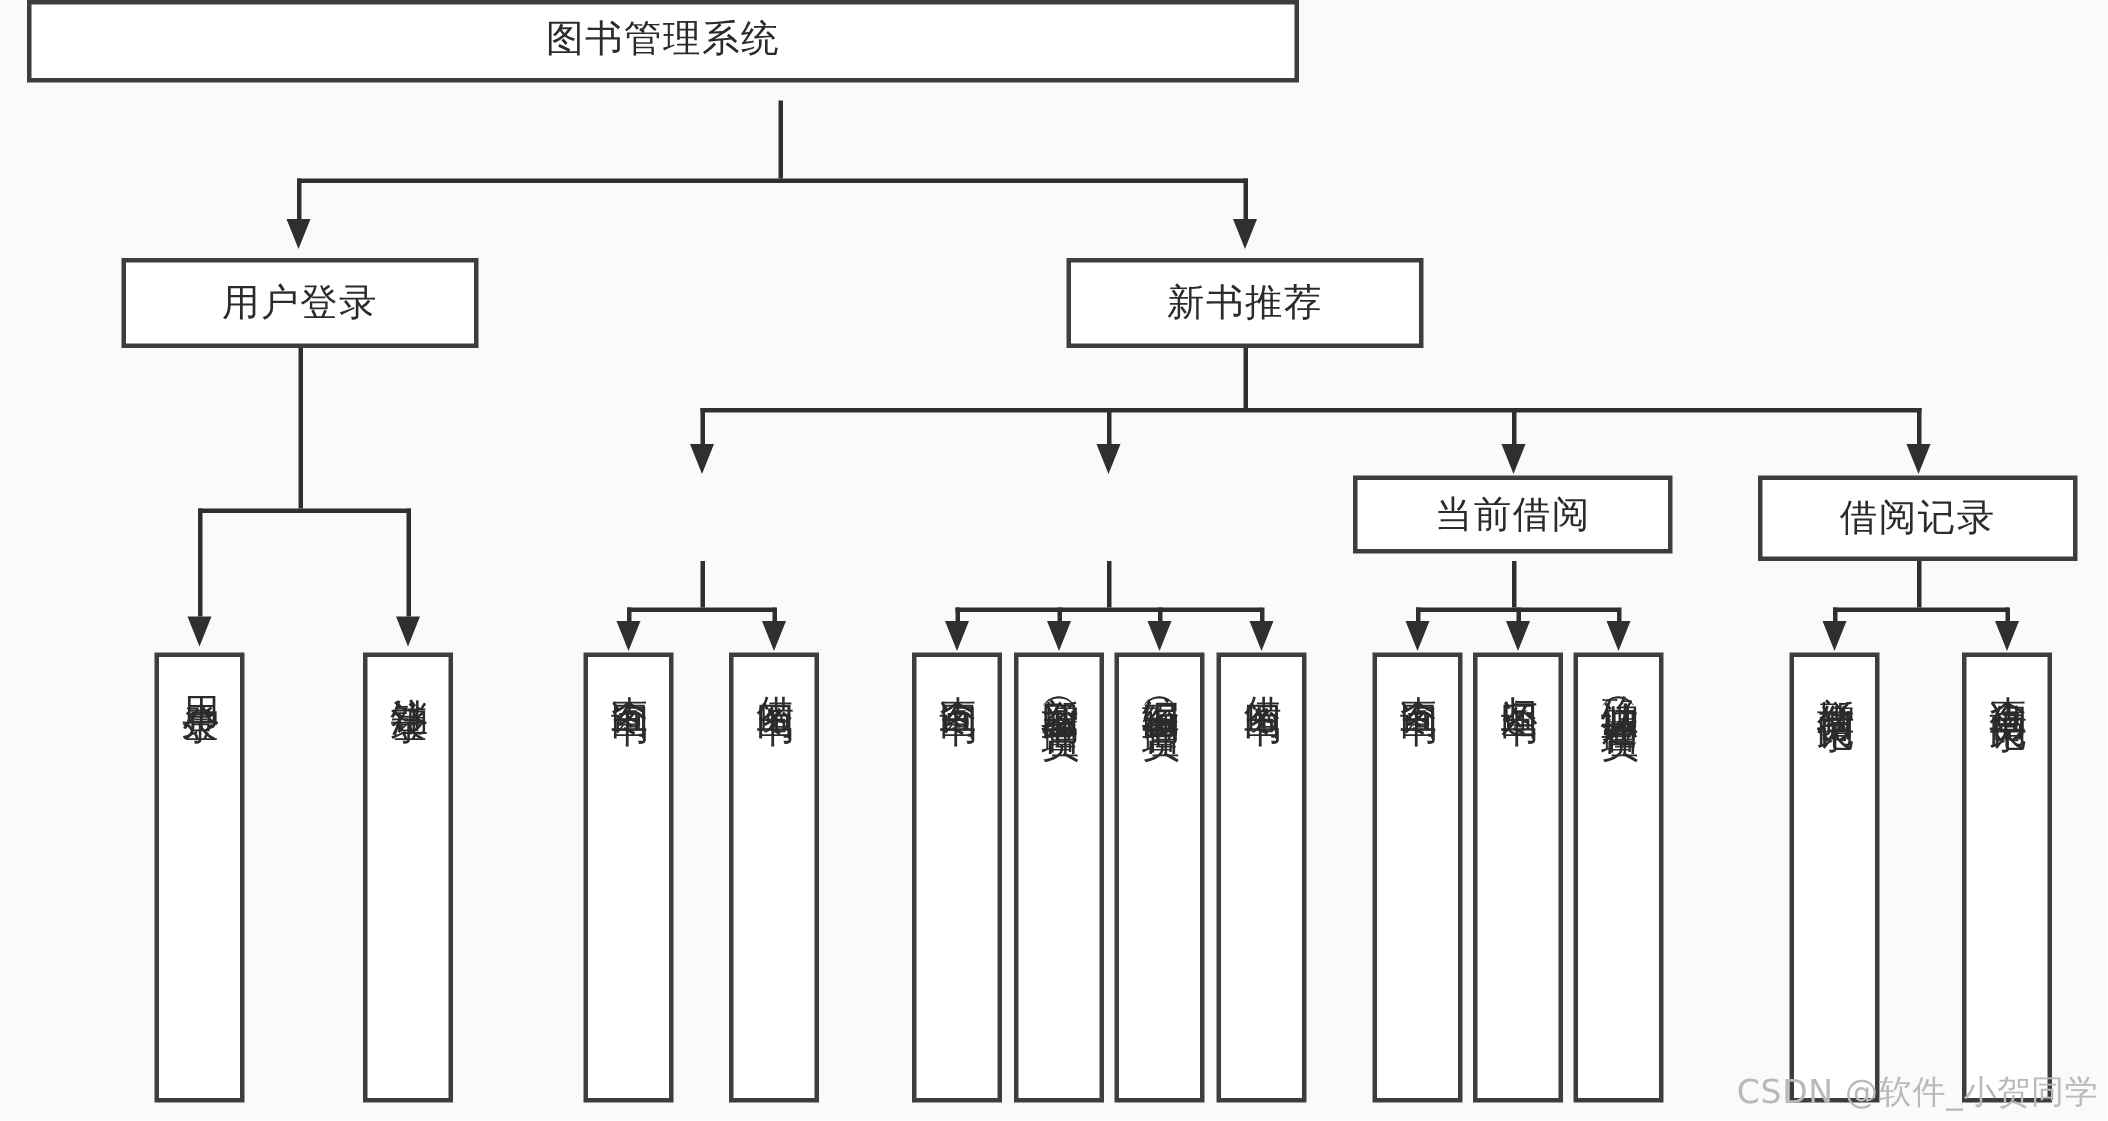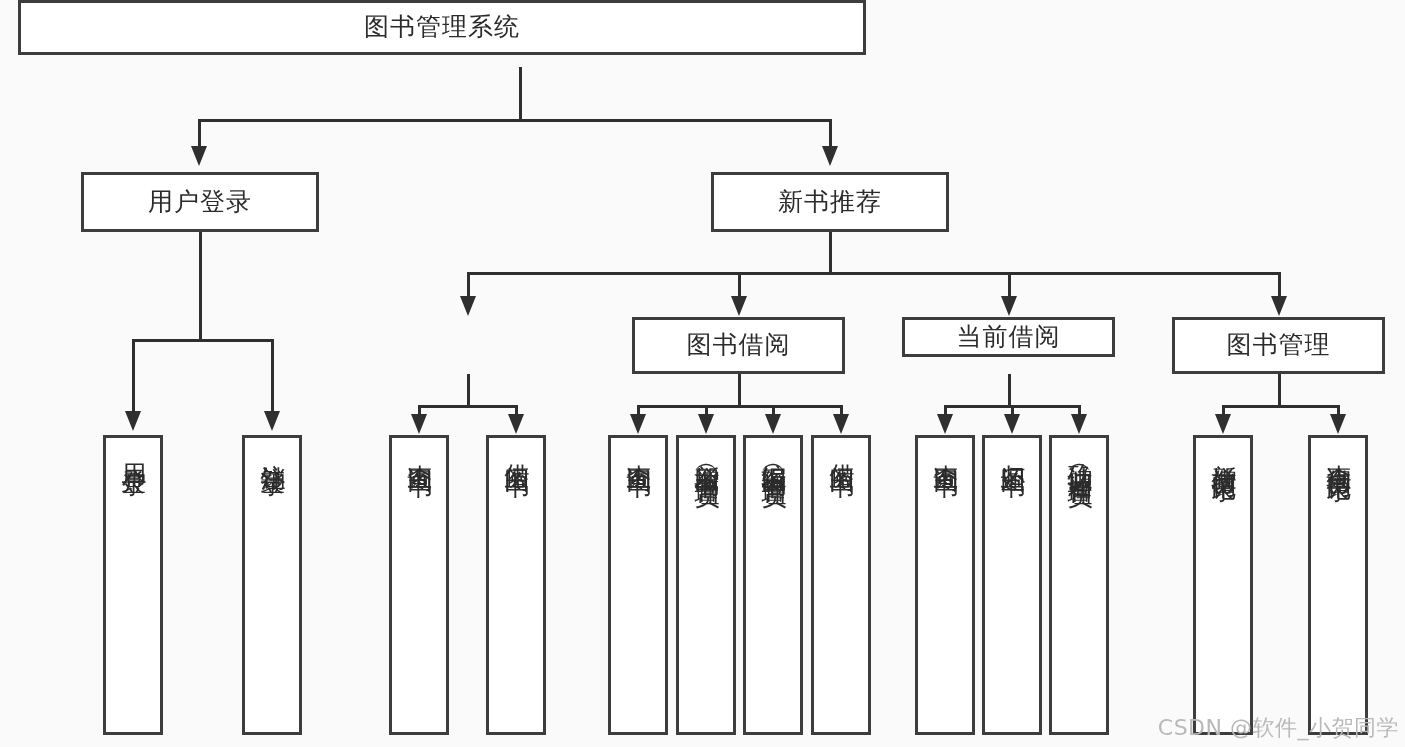--- a/index.html
+++ b/index.html
@@ -111,28 +111,25 @@
   <div class="ln hline" style="left:467px; top:272px; width:814px;"></div>
   <div class="ln vline" style="left:467px; top:272px; height:24px;"></div>
   <div class="arrow" style="left:460px; top:296px;"></div>
   <div class="ln vline" style="left:738px; top:272px; height:24px;"></div>
   <div class="arrow" style="left:731px; top:296px;"></div>
   <div class="ln vline" style="left:1008px; top:272px; height:24px;"></div>
   <div class="arrow" style="left:1001px; top:296px;"></div>
   <div class="ln vline" style="left:1278px; top:272px; height:24px;"></div>
   <div class="arrow" style="left:1271px; top:296px;"></div>
 
-  <div class="node h" style="left:632px; top:317px; width:213px; height:57px;">
-    <span>图书借阅</span>
-  </div>
-  <div class="node h" style="left:902px; top:317px; width:213px; height:40px;">
+  <div class="node h" style="left:902px; top:317px; width:213px; height:52px;">
     <span>当前借阅</span>
   </div>
   <div class="node h" style="left:1172px; top:317px; width:213px; height:57px;">
-    <span>图书管理</span>
+    <span>借阅记录</span>
   </div>
 
   <div class="ln vline" style="left:467px; top:374px; height:31px;"></div>
   <div class="ln hline" style="left:418px; top:405px; width:99px;"></div>
   <div class="ln vline" style="left:418px; top:405px; height:9px;"></div>
   <div class="arrow" style="left:411px; top:414px;"></div>
   <div class="ln vline" style="left:515px; top:405px; height:9px;"></div>
   <div class="arrow" style="left:508px; top:414px;"></div>
 
   <div class="ln vline" style="left:738px; top:374px; height:31px;"></div>

